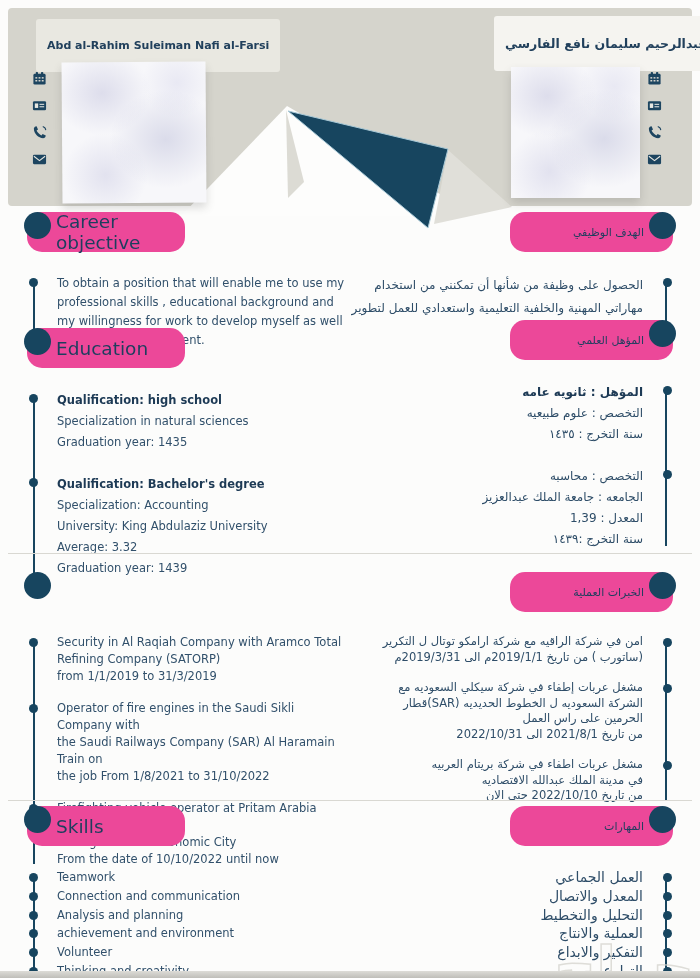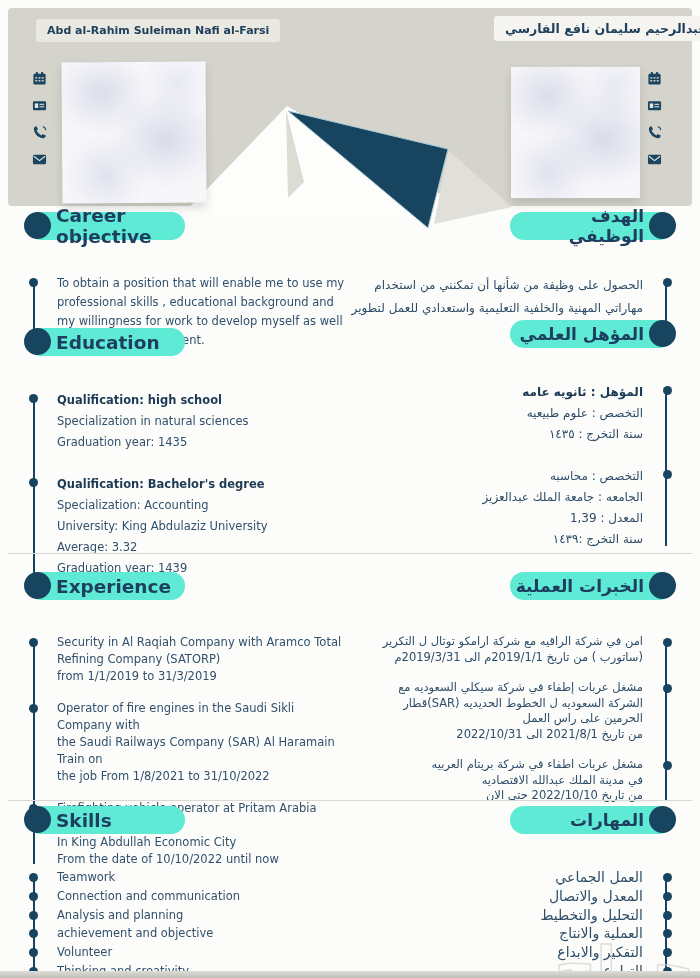--- a/index.html
+++ b/index.html
@@ -2,21 +2,21 @@
 <html lang="en"><head>
 <meta charset="utf-8">
 <style>
   html,body{margin:0;padding:0;}
   body{width:700px;height:978px;background:#ffffff;font-family:"DejaVu Sans",sans-serif;}
   #page{position:relative;width:700px;height:978px;overflow:hidden;background:#fcfcfb;}
 
   
   .band{position:absolute;left:8px;top:8px;width:684px;height:198px;background:#d5d4cc;border-radius:4px;}
   .deco{position:absolute;left:0;top:0;pointer-events:none;}
-  .badge{position:absolute;font-weight:700;color:#21405c;border-radius:3px;padding:5px 11px;white-space:nowrap;}
+  .badge{position:absolute;font-weight:700;color:#21405c;border-radius:3px;padding:20px 11px;white-space:nowrap;}
   .badge-en{left:36px;top:19px;background:#e9e8e1;font-size:11px;}
   .badge-ar{left:494px;top:16px;background:#f5f4f0;font-size:12.5px;direction:rtl;}
   .photo{position:absolute;background:
       radial-gradient(70px 60px at 28% 22%, rgba(200,200,224,.55), rgba(200,200,224,0) 70%),
       radial-gradient(80px 70px at 72% 55%, rgba(190,192,218,.5), rgba(190,192,218,0) 70%),
       radial-gradient(60px 60px at 30% 80%, rgba(205,205,228,.5), rgba(205,205,228,0) 70%),
       radial-gradient(50px 50px at 80% 15%, rgba(215,215,235,.45), rgba(215,215,235,0) 70%),
       #f7f7fa;
     box-shadow:0 5px 9px rgba(60,60,60,.18);}
   .photo-en{left:62px;top:62px;width:144px;height:141px;transform:rotate(-.4deg);}
@@ -28,24 +28,24 @@
   .cicon svg{display:block;}
 
   
   .sec{position:absolute;width:326px;color:#31506b;}
   .encol{left:24px;}
   .arcol{left:350px;direction:rtl;text-align:right;color:#2e4d68;}
   .sec-head{position:relative;height:28px;margin-bottom:8px;}
   .dot-big{position:absolute;top:0;width:27px;height:27px;border-radius:50%;background:#17455f;z-index:2;}
   .encol .dot-big{left:0;}
   .arcol .dot-big{right:0;}
-  .pill{display:flex;align-items:center;background:#5eead4;height:28px;box-sizing:border-box;
-        color:#1d3e5e;font-weight:700;}
+  .pill{display:flex;align-items:center;background:#ec4899;height:40px;box-sizing:border-box;
+        color:#1d3e5e;font-weight:400;}
   .encol .pill{margin-left:3px;width:158px;border-radius:15px;padding-left:29px;font-size:18.5px;}
-  .arcol .pill{margin-right:3px;width:163px;border-radius:15px;padding-right:29px;font-size:17px;}
+  .arcol .pill{margin-right:3px;width:163px;border-radius:15px;padding-right:29px;font-size:11px;}
   .tl-body{position:relative;margin-top:34px;}
   .encol .tl-body{padding-left:33px;}
   .arcol .tl-body{padding-right:33px;}
   .tl-body::before{content:"";position:absolute;top:10px;bottom:4px;width:2px;background:#17455f;}
   .encol .tl-body::before{left:9px;}
   .arcol .tl-body::before{right:9px;}
   .entry{position:relative;margin-bottom:15px;}
   .entry::before{content:"";position:absolute;width:9px;height:9px;border-radius:50%;background:#17455f;top:4px;}
   .encol .entry::before{left:-28.5px;}
   .arcol .entry::before{right:-28.5px;}
@@ -189,21 +189,20 @@
         <div class="edu-line">University: King Abdulaziz University</div>
         <div class="edu-line">Average: 3.32</div>
         <div class="edu-line">Graduation year: 1439</div>
       </div>
     </div>
   </section>
 
   <section class="sec encol" style="top:572px">
     <div class="sec-head">
       <span class="dot-big"></span>
-      <span class="pill">Experience</span>
     </div>
     <div class="tl-body">
       <div class="entry exp">Security in Al Raqiah Company with Aramco Total
 Refining Company (SATORP)
 from 1/1/2019 to 31/3/2019</div>
       <div class="entry exp">Operator of fire engines in the Saudi Sikli Company with
 the Saudi Railways Company (SAR) Al Haramain Train on
 the job From 1/8/2021 to 31/10/2022</div>
       <div class="entry exp">Firefighting vehicle operator at Pritam Arabia Company
 In King Abdullah Economic City
@@ -213,21 +212,21 @@
 
   <section class="sec encol sec-skills" style="top:806px">
     <div class="sec-head">
       <span class="dot-big"></span>
       <span class="pill">Skills</span>
     </div>
     <div class="tl-body">
       <div class="entry skill">Teamwork</div>
       <div class="entry skill">Connection and communication</div>
       <div class="entry skill">Analysis and planning</div>
-      <div class="entry skill">achievement and objective</div>
+      <div class="entry skill">achievement and environment</div>
       <div class="entry skill">Volunteer</div>
       <div class="entry skill">Thinking and creativity</div>
     </div>
   </section>
 
   <section class="sec arcol" style="top:212px">
     <div class="sec-head">
       <span class="dot-big"></span>
       <span class="pill">الهدف الوظيفي</span>
     </div>

